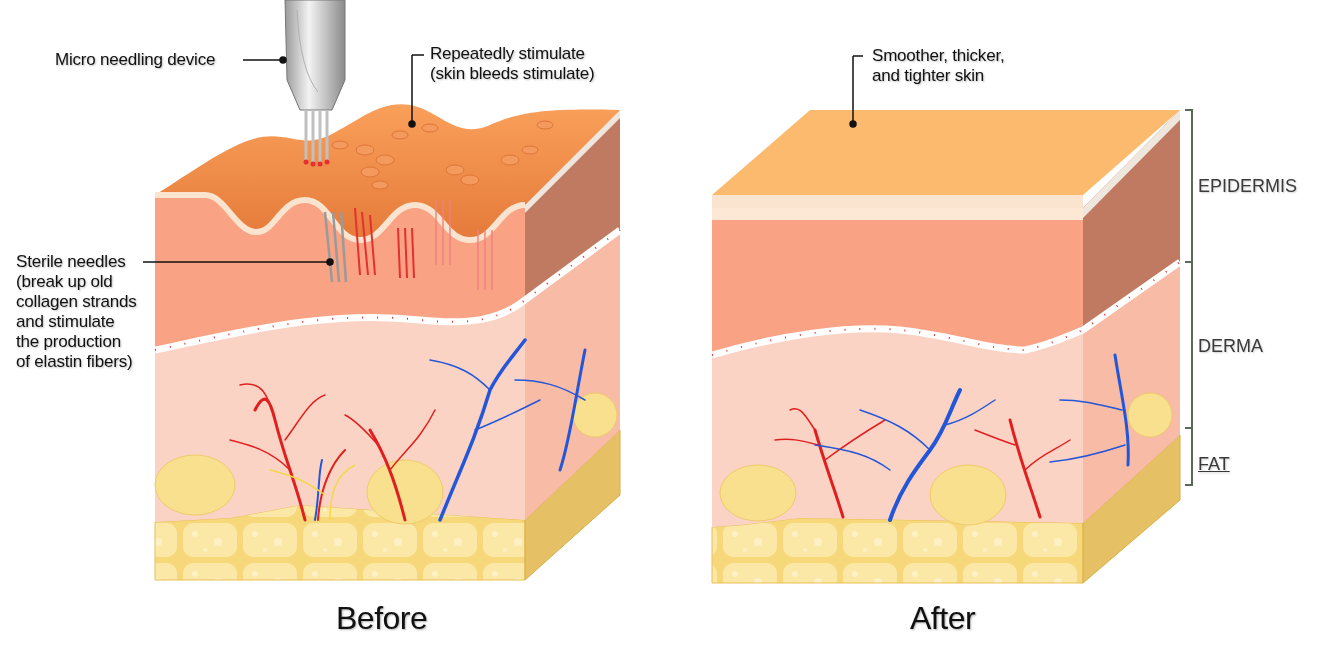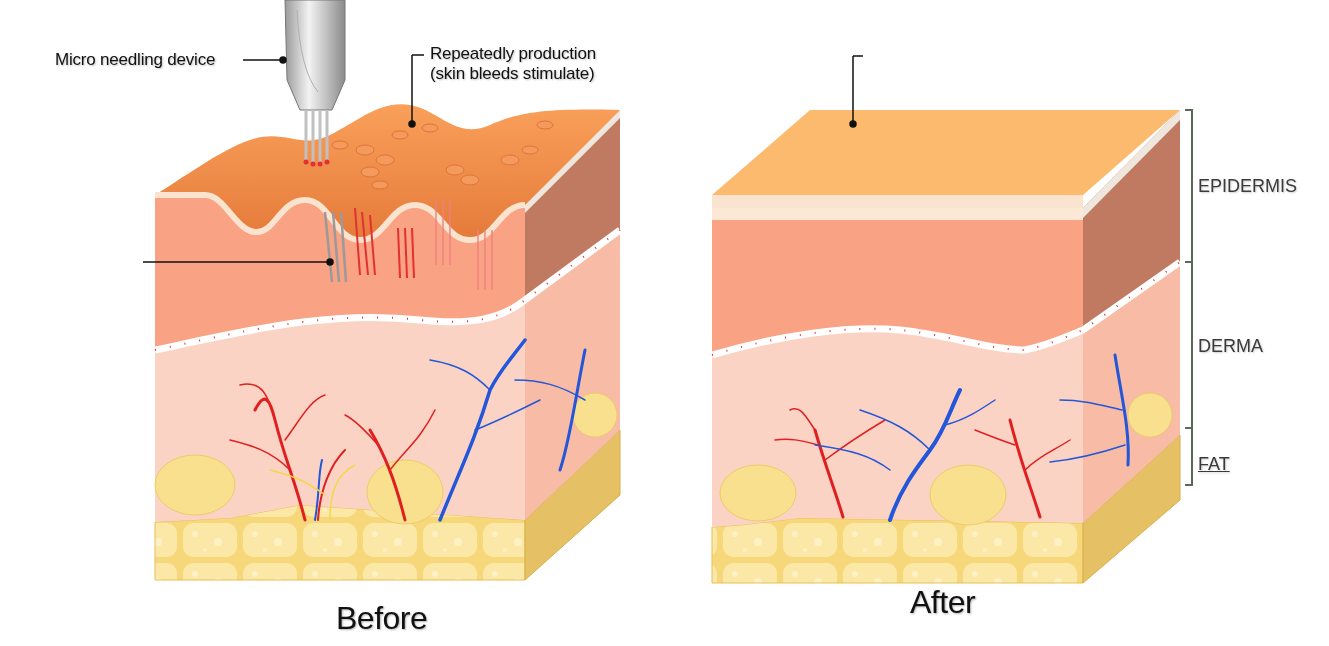--- a/index.html
+++ b/index.html
@@ -200,25 +200,37 @@
       <path d="M1185 110 L1192 110 L1192 485 L1185 485"></path>
       <line x1="1185" y1="262" x2="1192" y2="262"></line>
       <line x1="1185" y1="428" x2="1192" y2="428"></line>
     </g>
   </svg>
 
   
   <div class="label" style="left:55px; top:50px;">Micro needling device</div>
 
   <div class="label" style="left:430px; top:44px;">
-    <div>Repeatedly production</div>
+    <div>Repeatedly stimulate</div>
     <div>(skin bleeds stimulate)</div>
   </div>
 
-
+  <div class="label" style="left:16px; top:252px;">
+    <div>Sterile needles</div>
+    <div>(break up old</div>
+    <div>collagen strands</div>
+    <div>and stimulate</div>
+    <div>the production</div>
+    <div>of elastin fibers)</div>
+  </div>
+
+  <div class="label" style="left:872px; top:46px;">
+    <div>Smoother, thicker,</div>
+    <div>and tighter skin</div>
+  </div>
 
   <div class="layer-label" style="left:1198px; top:176px;">EPIDERMIS</div>
   <div class="layer-label" style="left:1198px; top:336px;">DERMA</div>
   <div class="layer-label" style="left:1198px; top:454px;text-decoration:underline;">FAT</div>
 
   <div class="caption" style="left:336px; top:600px;">Before</div>
-  <div class="caption" style="left:910px; top:584px;">After</div>
+  <div class="caption" style="left:910px; top:600px;">After</div>
 </div>
 
 </body></html>

